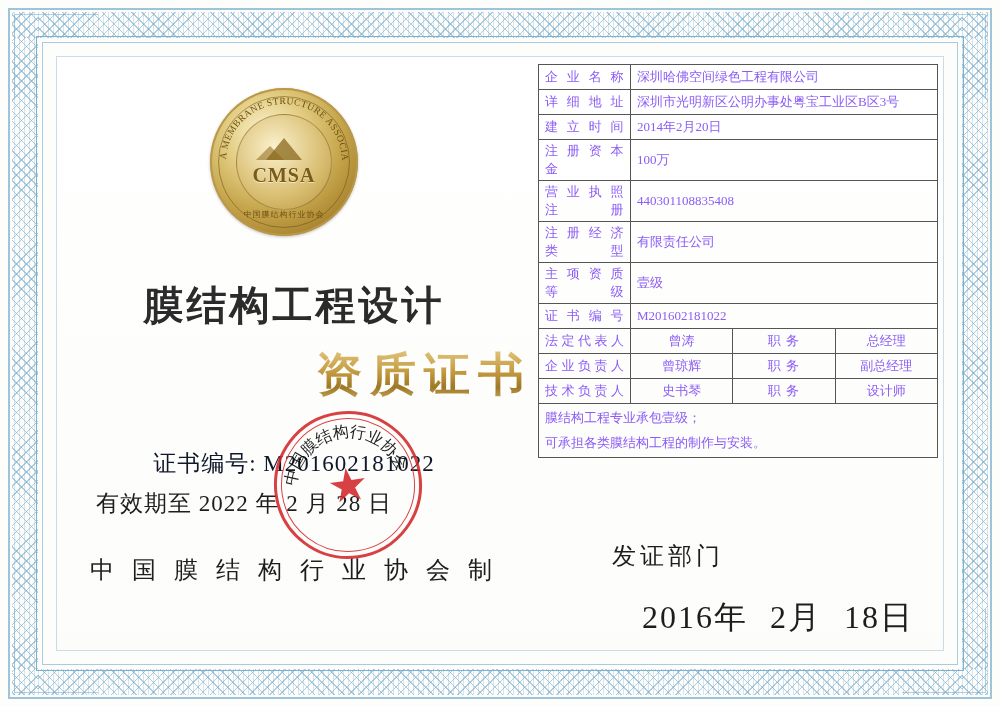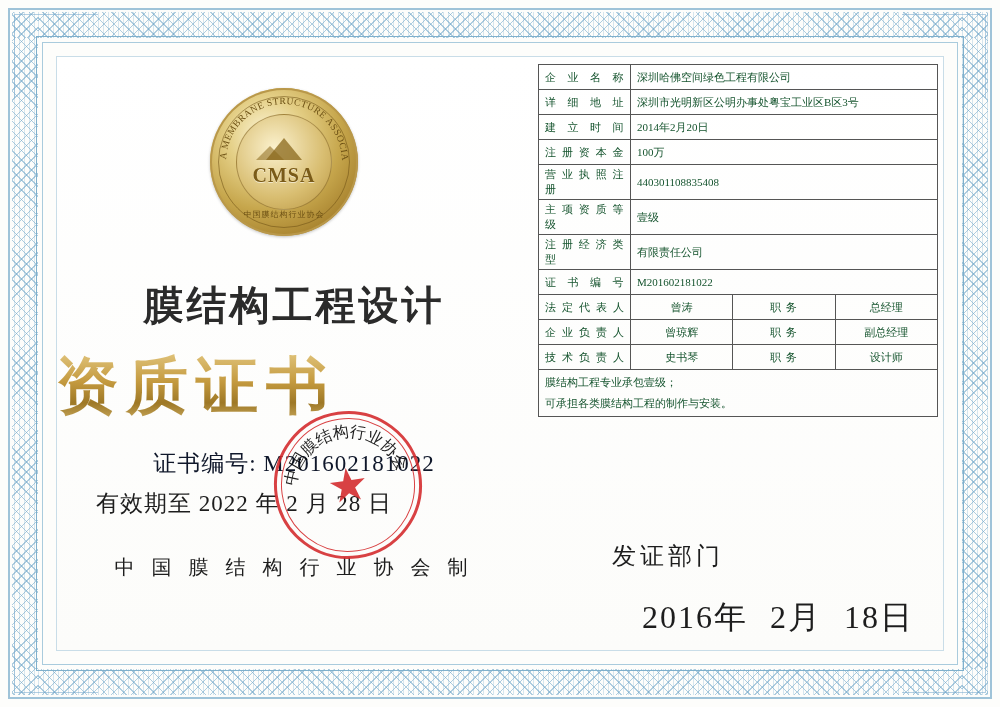--- a/index.html
+++ b/index.html
@@ -182,23 +182,23 @@
     font-size: 40px;
     font-weight: bold;
     color: #2b2b2b;
     letter-spacing: 3px;
   }
   .title-sub {
     position: absolute;
     left: 0;
     top: 288px;
     width: 476px;
-    text-align: left;
-    font-family: "Liberation Serif", serif;
-    font-size: 62px;
+    text-align: right;
+    font-family: "Liberation Serif", serif;
+    font-size: 46px;
     font-weight: bold;
     letter-spacing: 8px;
     background: linear-gradient(180deg, #e8cf8c 0%, #c49a3f 45%, #9e7826 70%, #d8bb72 100%);
     -webkit-background-clip: text;
     background-clip: text;
     color: #b8923c;
     -webkit-text-fill-color: transparent;
   }
   .cert-no-line {
     position: absolute;
@@ -223,43 +223,43 @@
     letter-spacing: 1px;
     padding-left: 40px;
   }
   .issuer-line {
     position: absolute;
     left: 0;
     top: 498px;
     width: 476px;
     text-align: center;
     font-family: "Liberation Serif", serif;
-    font-size: 20px;
+    font-size: 24px;
     color: #1d1d1d;
     letter-spacing: 6px;
   }
 
   
   .right-col {
     position: absolute;
     left: 482px;
     top: 8px;
     width: 400px;
   }
   table.info {
     border-collapse: collapse;
     width: 400px;
     table-layout: fixed;
     font-family: "Liberation Serif", serif;
   }
   table.info td {
     border: 1px solid #555;
     height: 25px;
-    font-size: 11px;
-    color: #14532d;
+    font-size: 13px;
+    color: #8b5cf6;
     padding: 2px 6px;
     vertical-align: middle;
     box-sizing: border-box;
   }
   td.label {
     width: 92px;
     text-align: justify;
     text-align-last: justify;
     letter-spacing: 0.5px;
     font-size: 12.5px;
@@ -419,26 +419,26 @@
           </tr>
           <tr>
             <td class="label">注 册 资 本 金</td>
             <td class="value" colspan="3">100万</td>
           </tr>
           <tr>
             <td class="label">营 业 执 照 注 册</td>
             <td class="value" colspan="3">440301108835408</td>
           </tr>
           <tr>
+            <td class="label">注 册 经 济 类 型</td>
+            <td class="value" colspan="3">有限责任公司</td>
+          </tr>
+          <tr>
             <td class="label">主 项 资 质 等 级</td>
             <td class="value" colspan="3">壹级</td>
-          </tr>
-          <tr>
-            <td class="label">注 册 经 济 类 型</td>
-            <td class="value" colspan="3">有限责任公司</td>
           </tr>
           <tr>
             <td class="label">证 书 编 号</td>
             <td class="value" colspan="3">M201602181022</td>
           </tr>
 
           <tr>
             <td class="label-sm">法 定 代 表 人</td>
             <td class="person">曾涛</td>
             <td class="role-label">职 务</td>

